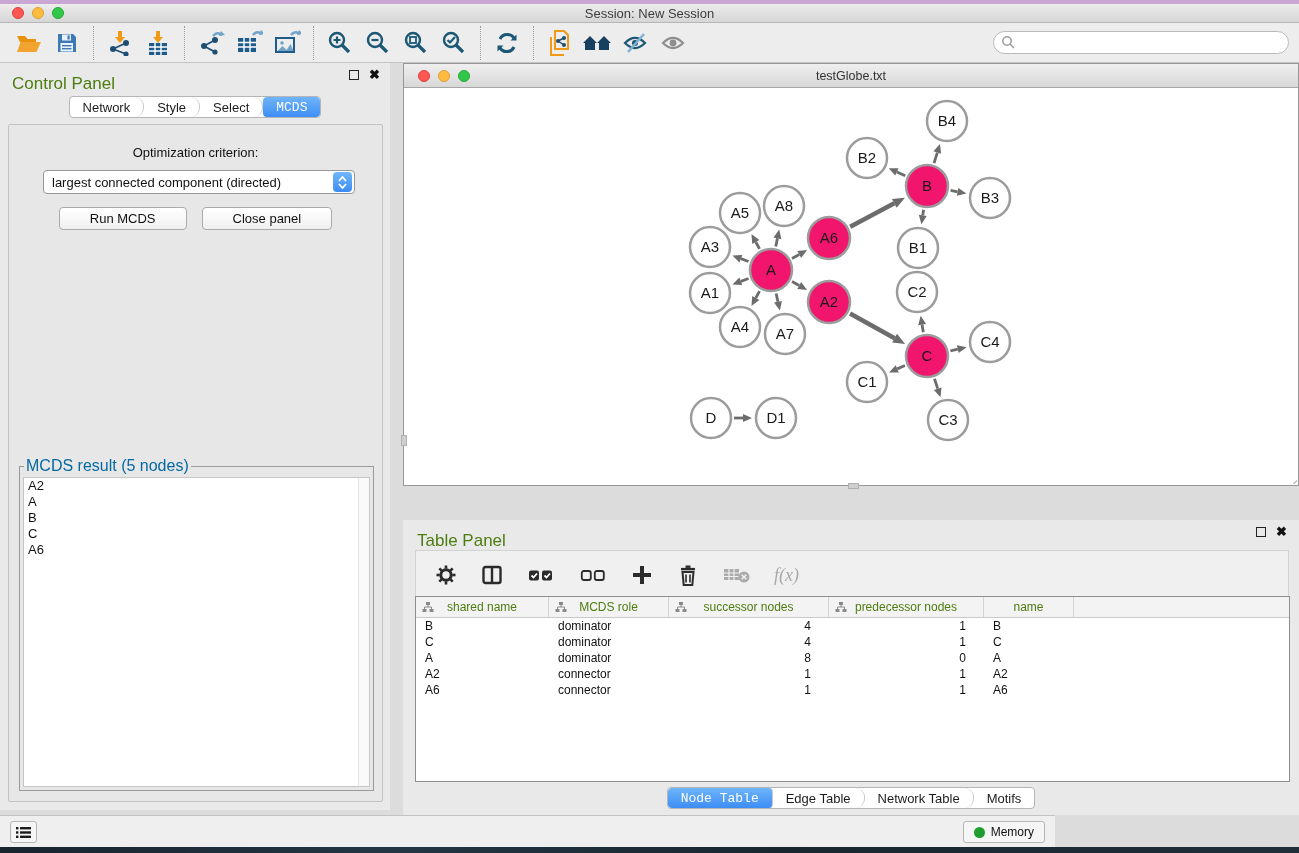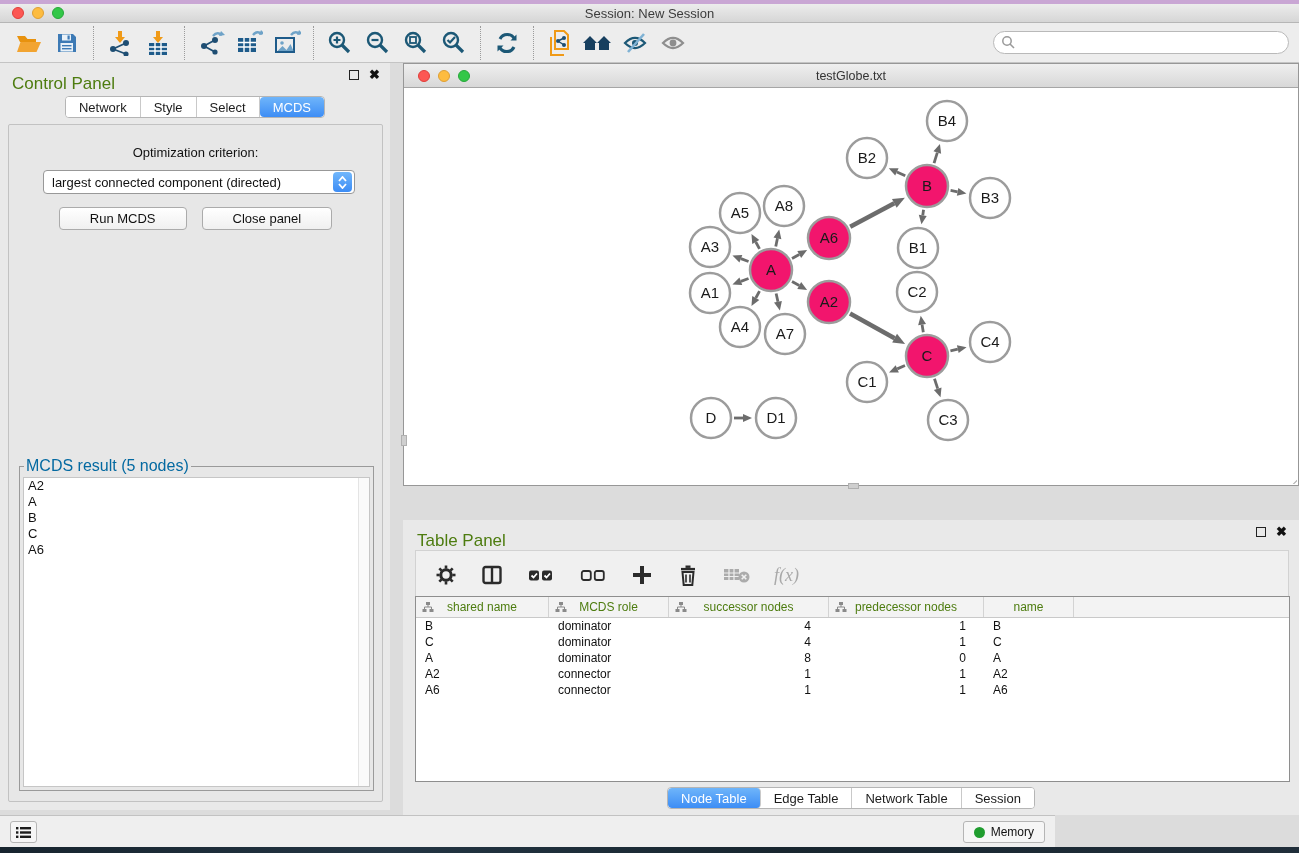--- a/index.html
+++ b/index.html
@@ -44,25 +44,25 @@
   }
   .panel-head { position:relative; height:27px; }
   .panel-head .ph-title { position:absolute; left:12px; top:11px; font-size:17px; color:#4d7c0f; }
   .ph-icons { position:absolute; right:10px; top:7px; display:flex; gap:10px; align-items:center; }
   .float-box { width:10px; height:10px; border:1.5px solid #222; }
   .close-x { font-size:13px; font-weight:bold; color:#111; line-height:10px; }
   .cp-tabs { position:absolute; left:0; right:0; top:33px; display:flex; justify-content:center; }
   .tabset { display:flex; border:1px solid #B5B5B5; border-radius:4px; background:#fff; height:22px; overflow:hidden; }
   .tabset .tab {
     padding:0 13px; font-size:13px; color:#1C1C1C; display:flex; align-items:center;
-    border-right:1px solid #C9C9C9; background:#fff;
+    border-right:1px solid #C9C9C9; background:#fff;border-radius:9px;
   }
   .tabset .tab:last-child { border-right:none; }
   .tabset .tab.active {
-    background:linear-gradient(#6FB5FA,#3D8DF5); color:#fff; border-radius:4px;
+    background:linear-gradient(#6FB5FA,#3D8DF5); color:#fff; border-radius:4px;font-family:Liberation Mono, monospace;
   }
   .cp-content {
     position:absolute; left:8px; right:7px; top:61px; bottom:8px;
     background:#E7E7E7; border:1px solid #C2C2C2; border-radius:2px;
   }
   .opt-label { margin-top:20px; text-align:center; font-size:13px; color:#111; }
   .select-box {
     position:relative; margin:10px 27px 0 34px; height:24px; background:#fff;
     border:1px solid #989898; border-radius:4px; display:flex; align-items:center;
   }
@@ -651,21 +651,21 @@
             <div class="td">A6</div>
             <div class="td"></div>
           </div>
         </div>
     </div>
     <div class="tp-tabs">
       <div class="tabset">
         <div class="tab active">Node Table</div>
         <div class="tab">Edge Table</div>
         <div class="tab">Network Table</div>
-        <div class="tab">Session</div>
+        <div class="tab">Motifs</div>
       </div>
     </div>
   </div>
 
   <div class="statusbar">
     <div class="list-btn">
       <svg width="15" height="13" viewBox="0 0 15 13">
           <g fill="#1C1C1C">
             <rect x="0" y="1" width="2.4" height="2.4"></rect>
             <rect x="4" y="1" width="11" height="2.4"></rect>

